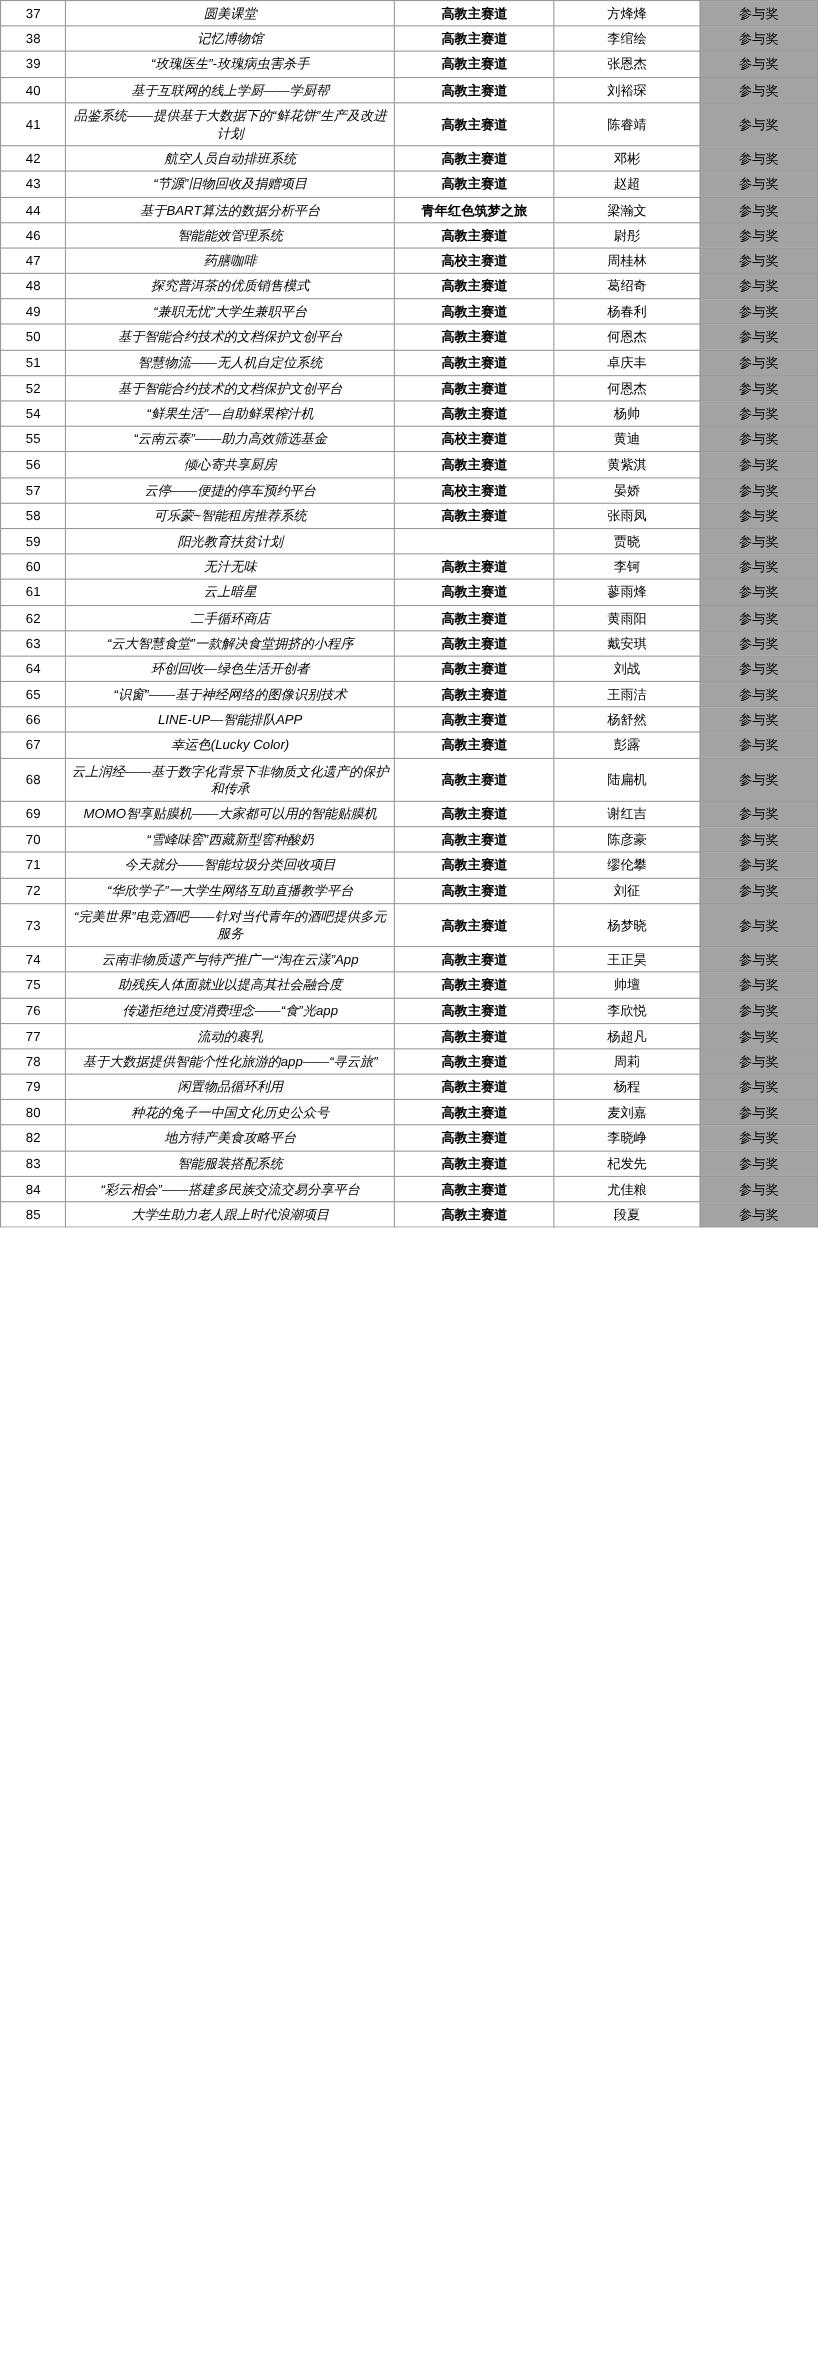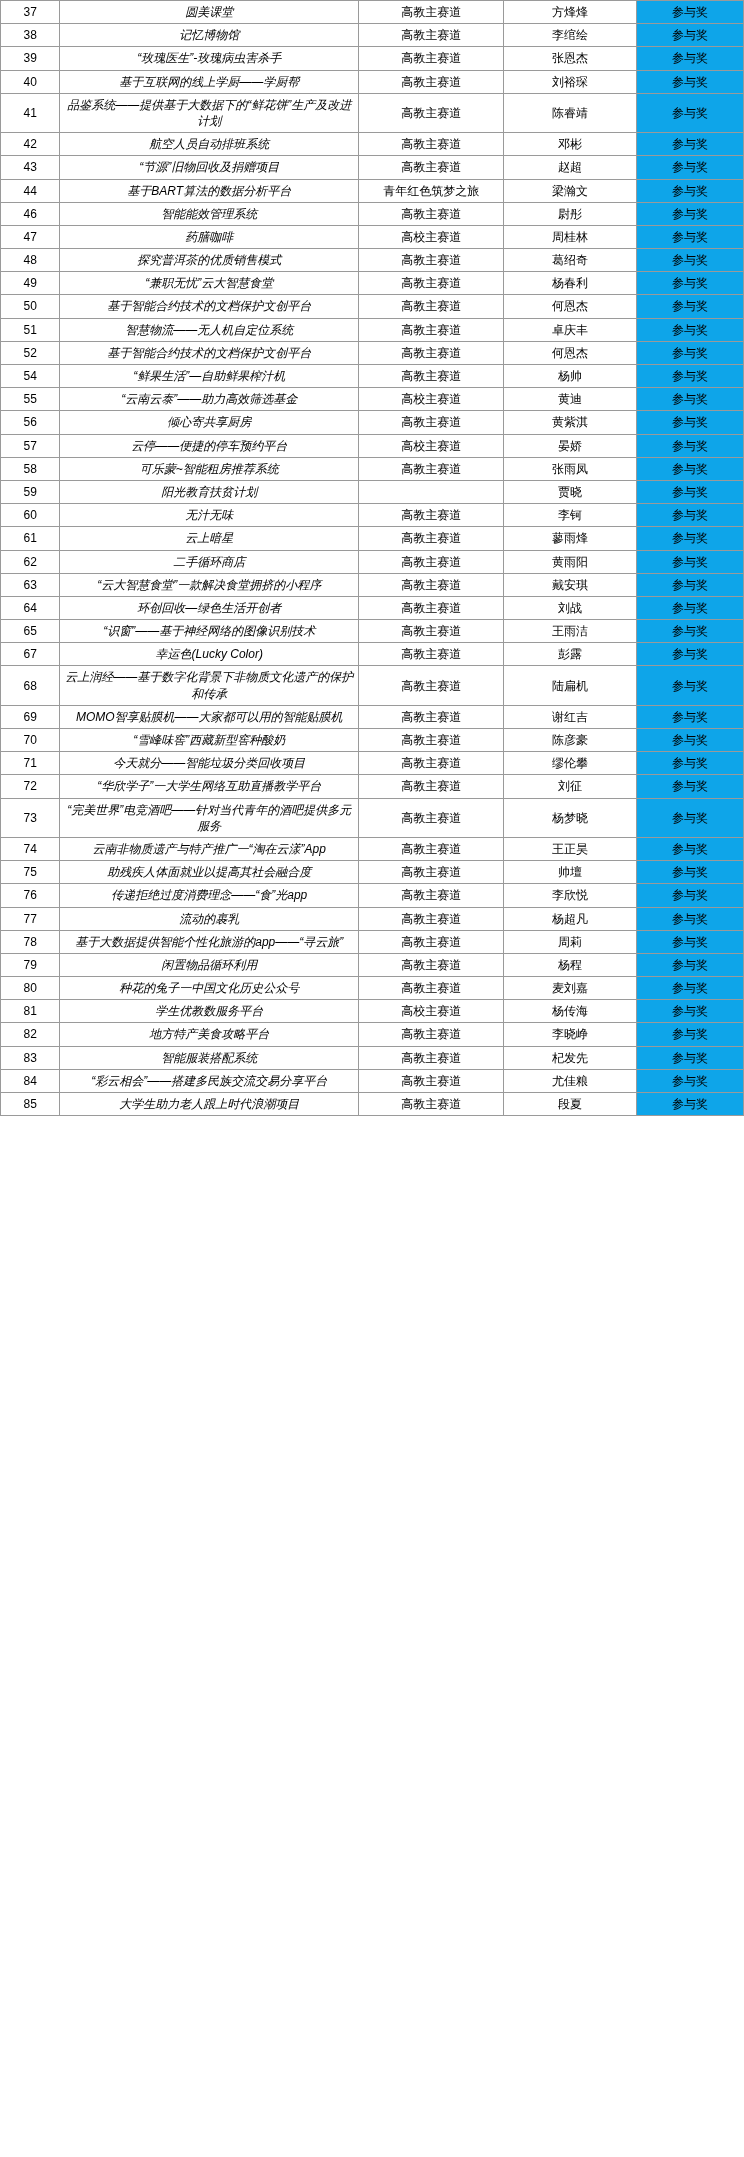--- a/index.html
+++ b/index.html
@@ -31,27 +31,28 @@
     font-size: 13px;
   }
   td.col-name {
     width: 232px;
     padding-left: 4px;
     padding-right: 4px;
     font-style: italic;
   }
   td.col-track {
     width: 110px;
+    font-weight: bold;
   }
   td.col-person {
     width: 100px;
   }
   td.col-award {
     width: 80px;
-    background: #0ea5e9;
+    background: #a3a3a3;
     margin-left: 18px;
   }
 </style>
 </head>
 <body>
 
 <table class="award-table">
   <tbody>
       <tr>
         <td class="col-no">37</td>
@@ -125,21 +126,21 @@
       </tr>
       <tr>
         <td class="col-no">48</td>
         <td class="col-name">探究普洱茶的优质销售模式</td>
         <td class="col-track">高教主赛道</td>
         <td class="col-person">葛绍奇</td>
         <td class="col-award">参与奖</td>
       </tr>
       <tr>
         <td class="col-no">49</td>
-        <td class="col-name">“兼职无忧”云大智慧食堂</td>
+        <td class="col-name">“兼职无忧”大学生兼职平台</td>
         <td class="col-track">高教主赛道</td>
         <td class="col-person">杨春利</td>
         <td class="col-award">参与奖</td>
       </tr>
       <tr>
         <td class="col-no">50</td>
         <td class="col-name">基于智能合约技术的文档保护文创平台</td>
         <td class="col-track">高教主赛道</td>
         <td class="col-person">何恩杰</td>
         <td class="col-award">参与奖</td>
@@ -236,20 +237,27 @@
         <td class="col-award">参与奖</td>
       </tr>
       <tr>
         <td class="col-no">65</td>
         <td class="col-name">“识窗”——基于神经网络的图像识别技术</td>
         <td class="col-track">高教主赛道</td>
         <td class="col-person">王雨洁</td>
         <td class="col-award">参与奖</td>
       </tr>
       <tr>
+        <td class="col-no">66</td>
+        <td class="col-name">LINE-UP—智能排队APP</td>
+        <td class="col-track">高教主赛道</td>
+        <td class="col-person">杨舒然</td>
+        <td class="col-award">参与奖</td>
+      </tr>
+      <tr>
         <td class="col-no">67</td>
         <td class="col-name">幸运色(Lucky Color)</td>
         <td class="col-track">高教主赛道</td>
         <td class="col-person">彭露</td>
         <td class="col-award">参与奖</td>
       </tr>
       <tr>
         <td class="col-no">68</td>
         <td class="col-name">云上润经——基于数字化背景下非物质文化遗产的保护和传承</td>
         <td class="col-track">高教主赛道</td>
@@ -331,27 +339,20 @@
         <td class="col-name">闲置物品循环利用</td>
         <td class="col-track">高教主赛道</td>
         <td class="col-person">杨程</td>
         <td class="col-award">参与奖</td>
       </tr>
       <tr>
         <td class="col-no">80</td>
         <td class="col-name">种花的兔子一中国文化历史公众号</td>
         <td class="col-track">高教主赛道</td>
         <td class="col-person">麦刘嘉</td>
-        <td class="col-award">参与奖</td>
-      </tr>
-      <tr>
-        <td class="col-no">81</td>
-        <td class="col-name">学生优教数服务平台</td>
-        <td class="col-track">高校主赛道</td>
-        <td class="col-person">杨传海</td>
         <td class="col-award">参与奖</td>
       </tr>
       <tr>
         <td class="col-no">82</td>
         <td class="col-name">地方特产美食攻略平台</td>
         <td class="col-track">高教主赛道</td>
         <td class="col-person">李晓峥</td>
         <td class="col-award">参与奖</td>
       </tr>
       <tr>

